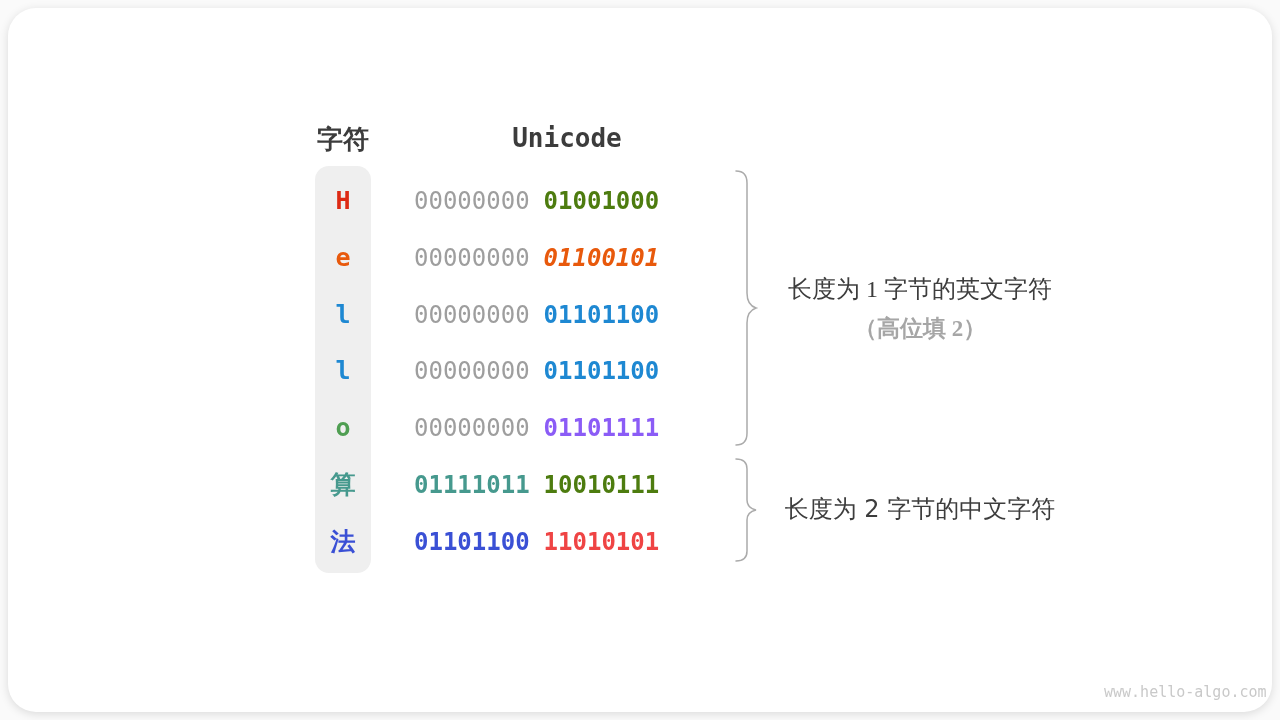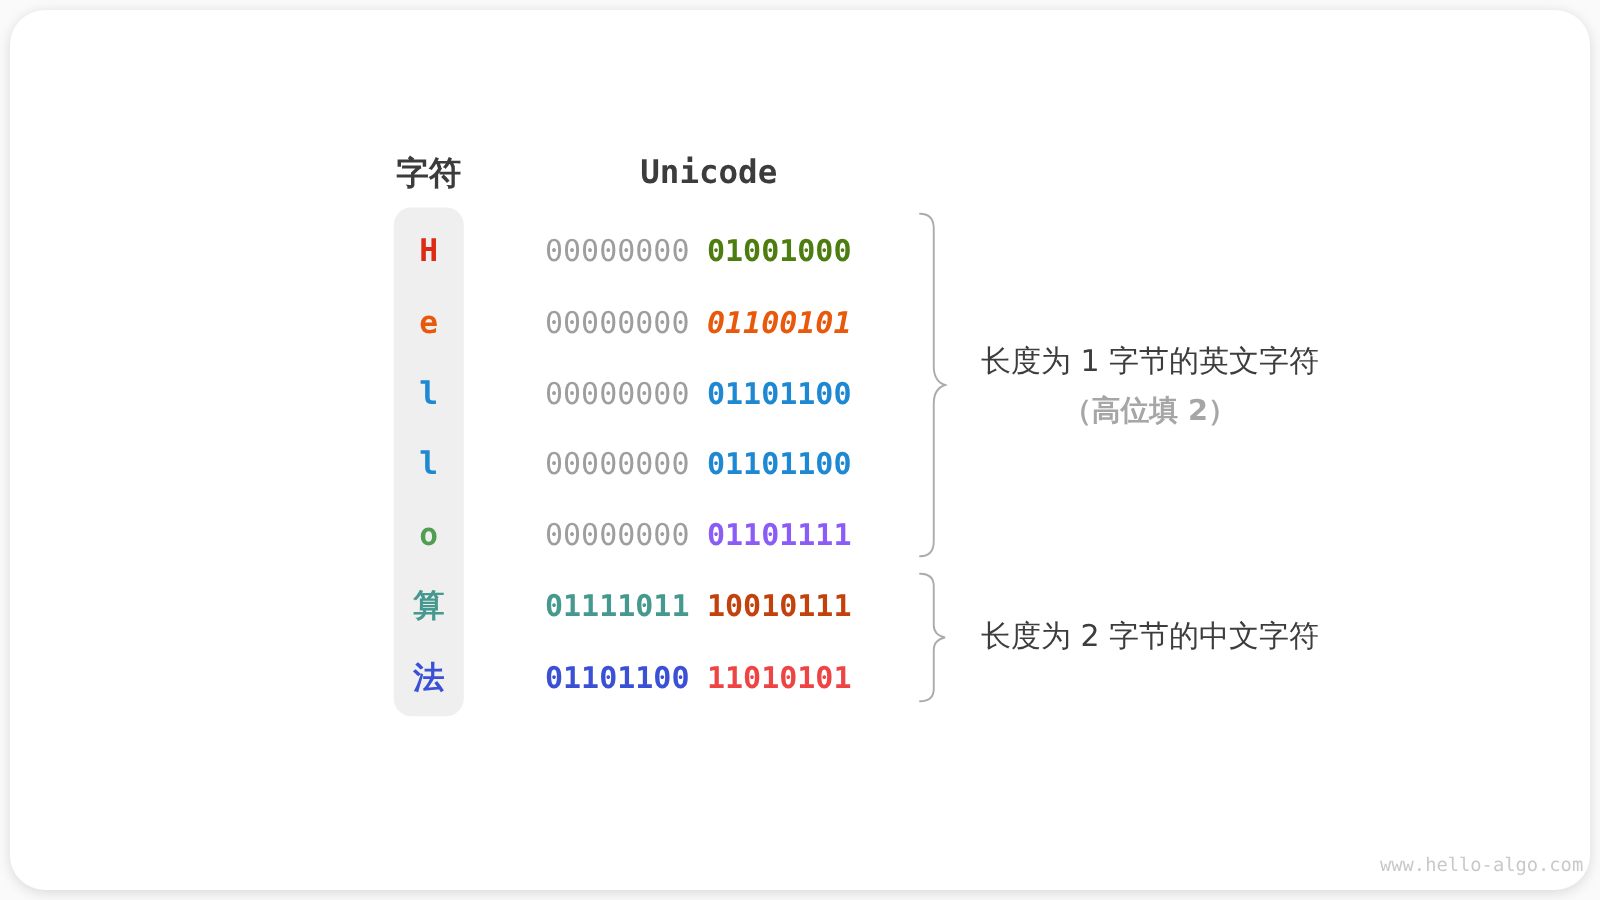--- a/index.html
+++ b/index.html
@@ -51,21 +51,21 @@
     align-items: center;
   }
   .row .ch {
     width: 56px;
     text-align: center;
     font-family: "DejaVu Sans Mono", "Liberation Mono", monospace;
     font-weight: bold;
     font-size: 25px;
   }
   .row .bytes {
-    margin-left: 65px;
+    margin-left: 43px;
     display: flex;
     gap: 14px;
     font-family: "DejaVu Sans Mono", "Liberation Mono", monospace;
     font-size: 24px;
     line-height: 28px;
     white-space: pre;
   }
   .byte { font-weight: normal; }
   .byte.bold { font-weight: bold; }
   .r0 { top: 164px; }
@@ -87,21 +87,21 @@
   }
   .ann {
     position: absolute;
     width: 310px;
     text-align: center;
     color: #3d3d3d;
     font-size: 24px;
     line-height: 30px;
     font-family: "DejaVu Sans", "Liberation Sans", sans-serif;
   }
-  .ann1 { left: 757px; top: 266px; }
+  .ann1 { left: 757px; top: 266px; font-family: Liberation Serif, serif; }
   .ann1 .sub {
     color: #a6a6a6;
     font-weight: bold;
     font-size: 23px;
     margin-top: 10px;
   }
   .ann2 { left: 757px; top: 486px; }
   .watermark {
     position: absolute;
     left: 1076px; top: 675px;
@@ -158,21 +158,21 @@
     <span class="bytes">
       <span class="byte" style="color: rgb(158, 158, 158);">00000000</span>
       <span class="byte bold" style="color: #8b5cf6;">01101111</span>
     </span>
   </div>
 
   <div class="row r5">
     <span class="ch" style="color: rgb(70, 153, 142);">算</span>
     <span class="bytes">
       <span class="byte bold" style="color: rgb(70, 153, 142);">01111011</span>
-      <span class="byte bold" style="color: #c2410c;">10010111</span>
+      <span class="byte bold" style="color: #4d7c0f;">10010111</span>
     </span>
   </div>
 
   <div class="row r6">
     <span class="ch" style="color: rgb(58, 80, 213);">法</span>
     <span class="bytes">
       <span class="byte bold" style="color: rgb(58, 80, 213);">01101100</span>
       <span class="byte bold" style="color: #ef4444;">11010101</span>
     </span>
   </div>

